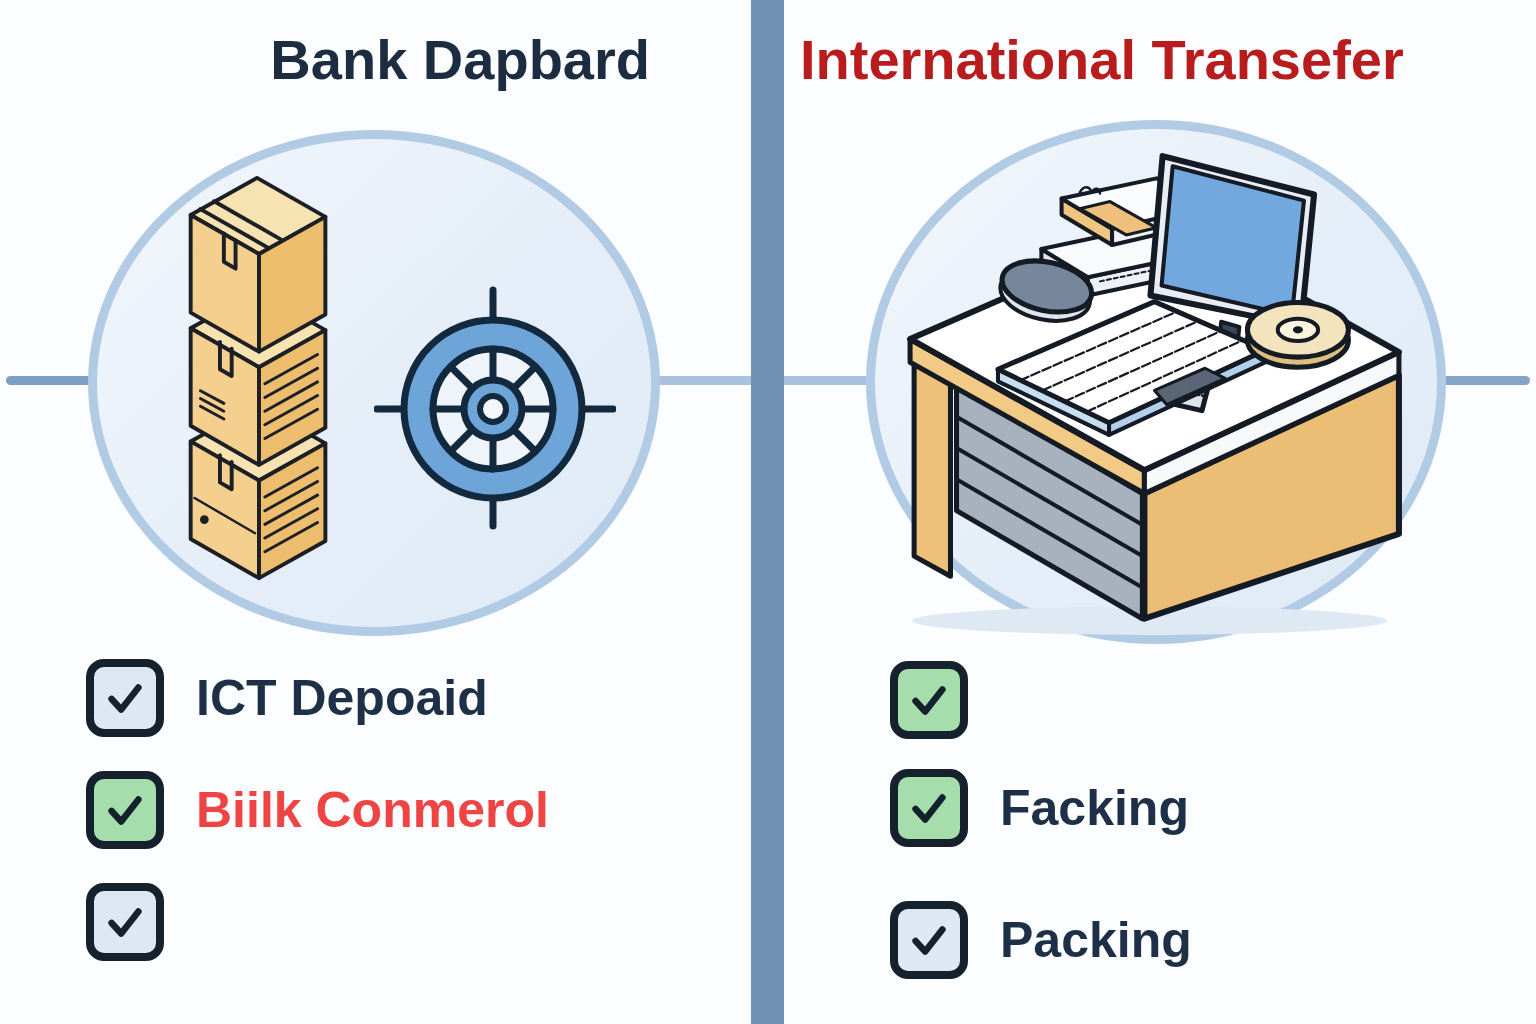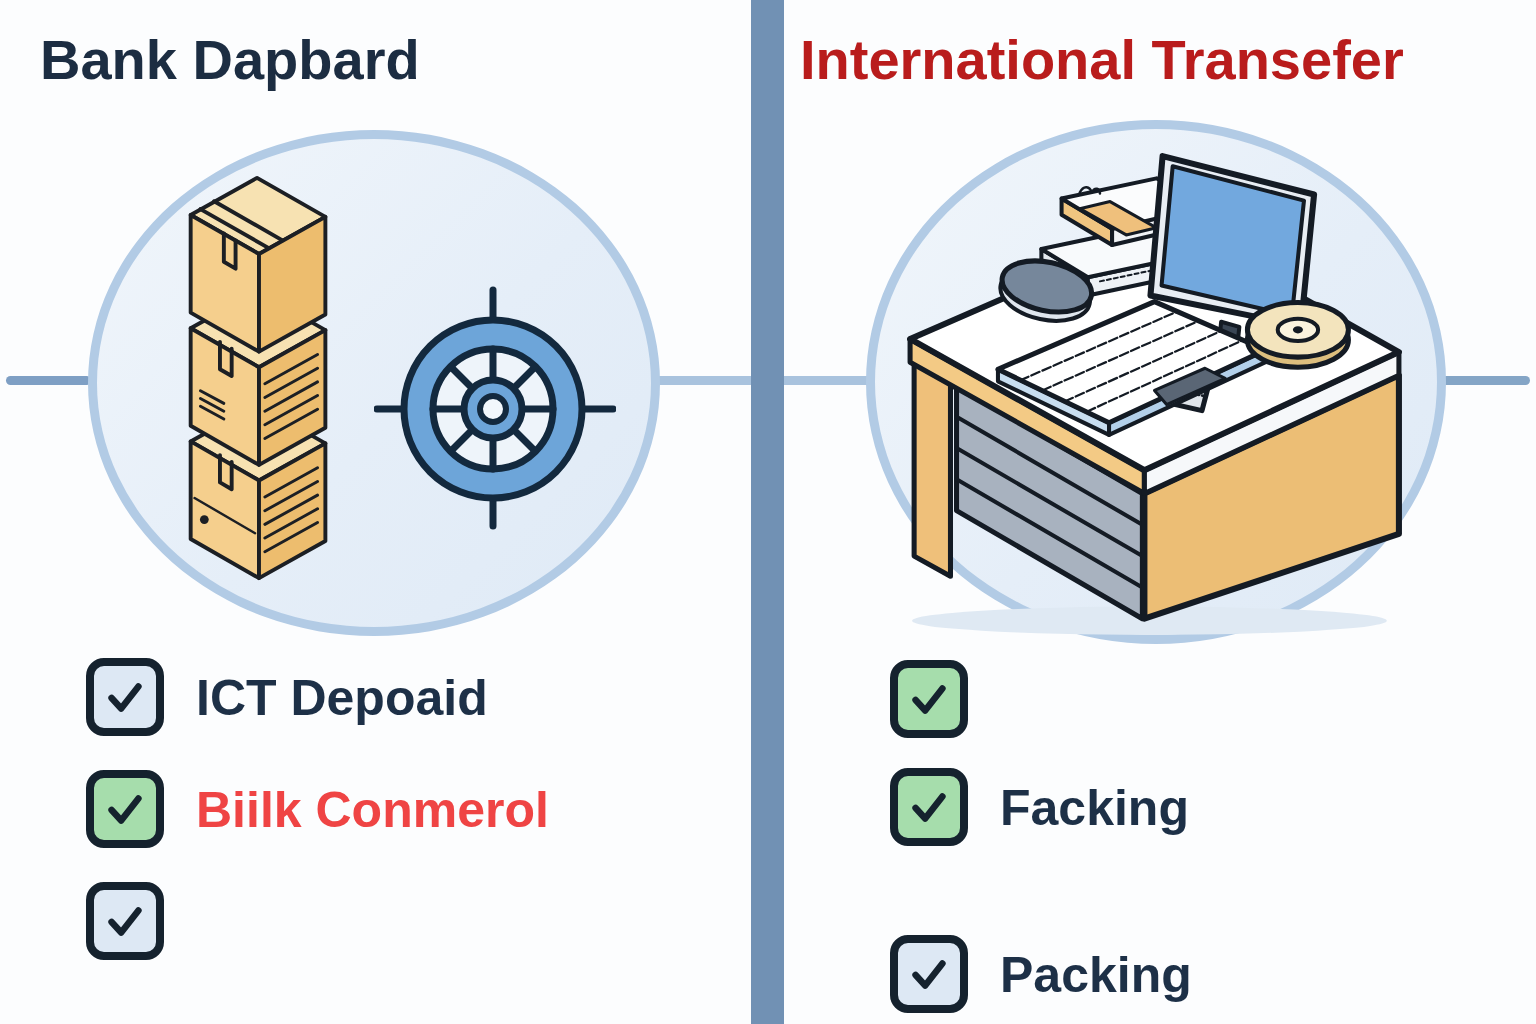--- a/index.html
+++ b/index.html
@@ -11,37 +11,37 @@
   .canvas{position:absolute;inset:0;}
   
   .hline{position:absolute;top:376px;height:9px;border-radius:5px;}
   .hline.seg-left{left:6px;width:85px;background:#7e9fc4;}
   .hline.seg-mid{left:655px;width:216px;border-radius:0;background:#a9c3de;}
   .hline.seg-right{left:1442px;width:88px;background:#84a5c6;}
   
   .vdivider{position:absolute;left:751px;top:0;width:33px;height:1024px;background:#7191b4;}
   
   .panel-title{
-    position:absolute;top:24px;text-align:left;
+    position:absolute;top:24px;text-align:right;
     font-size:56px;font-weight:bold;color:#1c2d42;line-height:72px;
     letter-spacing:0px;white-space:nowrap;
   }
   .panel-title.left{left:40px;width:610px;}
   .panel-title.right{left:800px;width:560px;}
   
   .big-circle{
     position:absolute;border-radius:50%;box-sizing:border-box;
     border:9px solid #b2cbe5;
     background:linear-gradient(135deg,#f1f6fb 0%,#e5eef8 55%,#dfeaf6 100%);
   }
   .big-circle.left{left:88px;top:130px;width:572px;height:506px;}
   .big-circle.right{left:866px;top:120px;width:580px;height:524px;}
   .illus{position:absolute;}
   
-  .check-row{position:absolute;display:flex;align-items:flex-start;height:80px;}
+  .check-row{position:absolute;display:flex;align-items:center;height:80px;}
   .checkbox{
     width:62px;height:62px;border:8px solid #15222e;border-radius:18px;
     display:flex;align-items:center;justify-content:center;flex:0 0 auto;
   }
   .check-label{
     margin-left:32px;font-size:50px;font-weight:bold;color:#1d3047;
     white-space:pre;line-height:80px;
   }
 </style>
 </head>
@@ -204,21 +204,21 @@
     </div>
   </div>
   <div class="check-row" style="left:890px;top:768px;">
     <div class="checkbox" style="background-color: rgb(166, 221, 172);">
       <svg width="46" height="46" viewBox="0 0 24 24">
         <path d="M5 12.5 L10 18 L19 6.5" fill="none" stroke="#15222e" stroke-width="3.4" stroke-linecap="round" stroke-linejoin="round"></path>
       </svg>
     </div>
     <div class="check-label" style="color: rgb(29, 48, 71);">Facking</div>
   </div>
-  <div class="check-row" style="left:890px;top:935px;">
+  <div class="check-row" style="left:890px;top:900px;">
     <div class="checkbox" style="background-color: rgb(221, 232, 244);">
       <svg width="46" height="46" viewBox="0 0 24 24">
         <path d="M5 12.5 L10 18 L19 6.5" fill="none" stroke="#15222e" stroke-width="3.4" stroke-linecap="round" stroke-linejoin="round"></path>
       </svg>
     </div>
     <div class="check-label" style="color: rgb(29, 48, 71);">Packing</div>
   </div>
 
   <div class="vdivider" style="background-color: rgb(113, 145, 180);"></div>
 </div>

